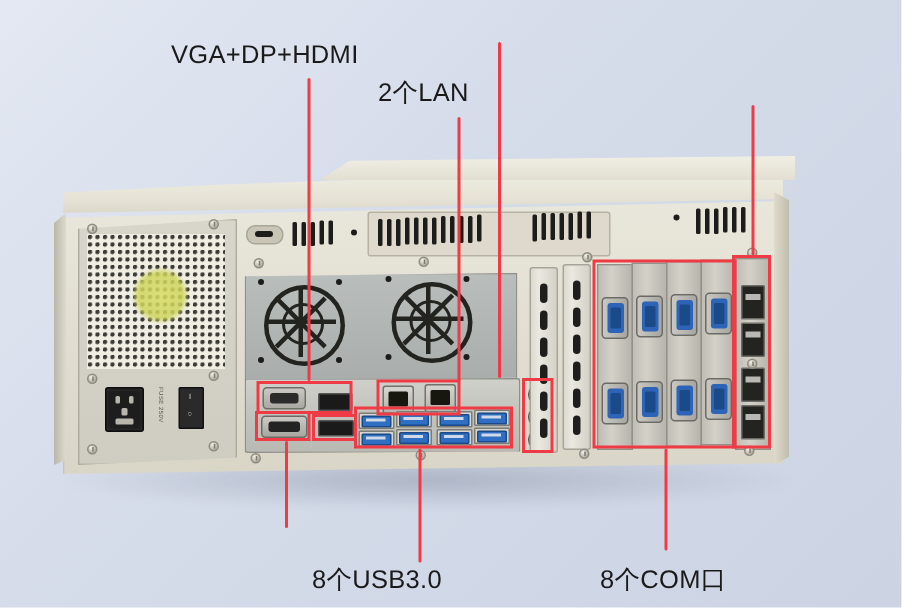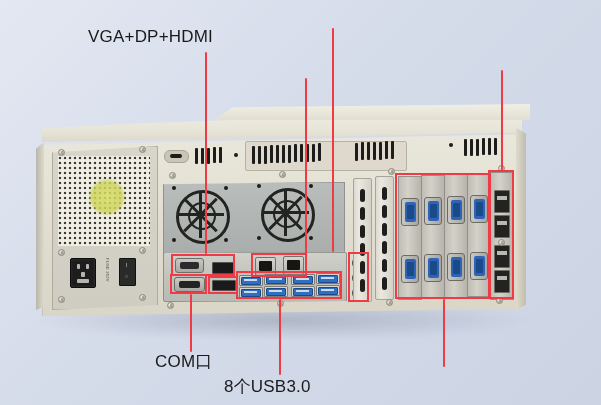--- a/index.html
+++ b/index.html
@@ -458,23 +458,24 @@
   <div class="rbox" style="left:488px;top:170px;width:26px;height:129px;"></div>
 
   <div class="lead" style="left:205px;top:52px;height:202px;"></div>
   <div class="lead" style="left:305px;top:78px;height:176px;"></div>
   <div class="lead" style="left:332px;top:28px;height:224px;"></div>
   <div class="lead" style="left:501px;top:70px;height:100px;"></div>
   <div class="lead" style="left:190px;top:294px;height:58px;"></div>
   <div class="lead" style="left:279px;top:299px;height:76px;"></div>
   <div class="lead" style="left:443px;top:299px;height:68px;"></div>
 
-  <span class="anno" style="left:88px;top:28px;">VGA+DP+HDMI</span>
-
-
-
-
-  <span class="anno" style="left:155px;top:353px;">COM口</span>
-
-  <span class="anno" style="left:224px;top:378px;">8个USB3.0</span>
-
+  <span class="anno" style="left:114px;top:28px;">VGA+DP+HDMI</span>
+
+
+  <span class="anno" style="left:252px;top:53px;">2个LAN</span>
+
+
+
+  <span class="anno" style="left:208px;top:378px;">8个USB3.0</span>
+
+  <span class="anno" style="left:400px;top:378px;">8个COM口</span>
 
 </div>
 
 </body></html>

